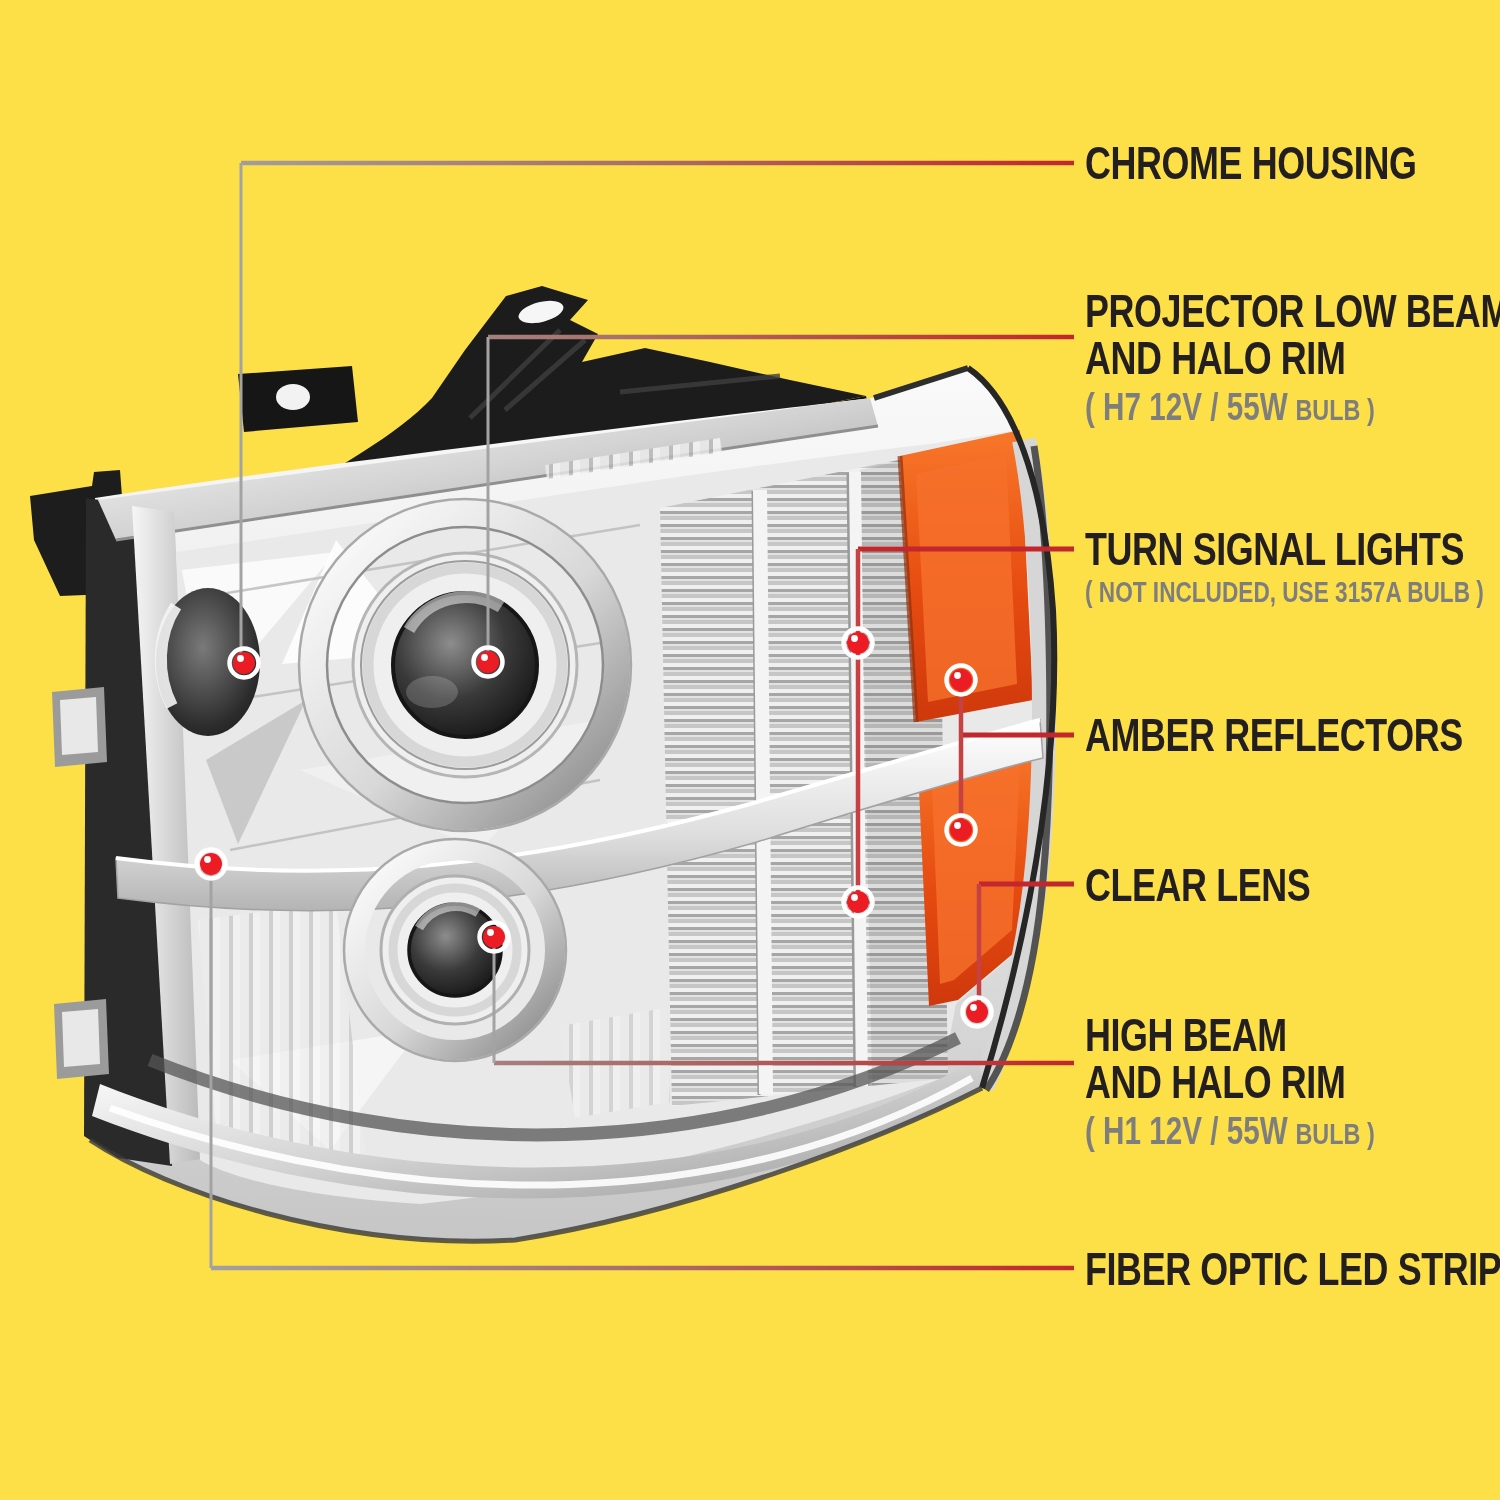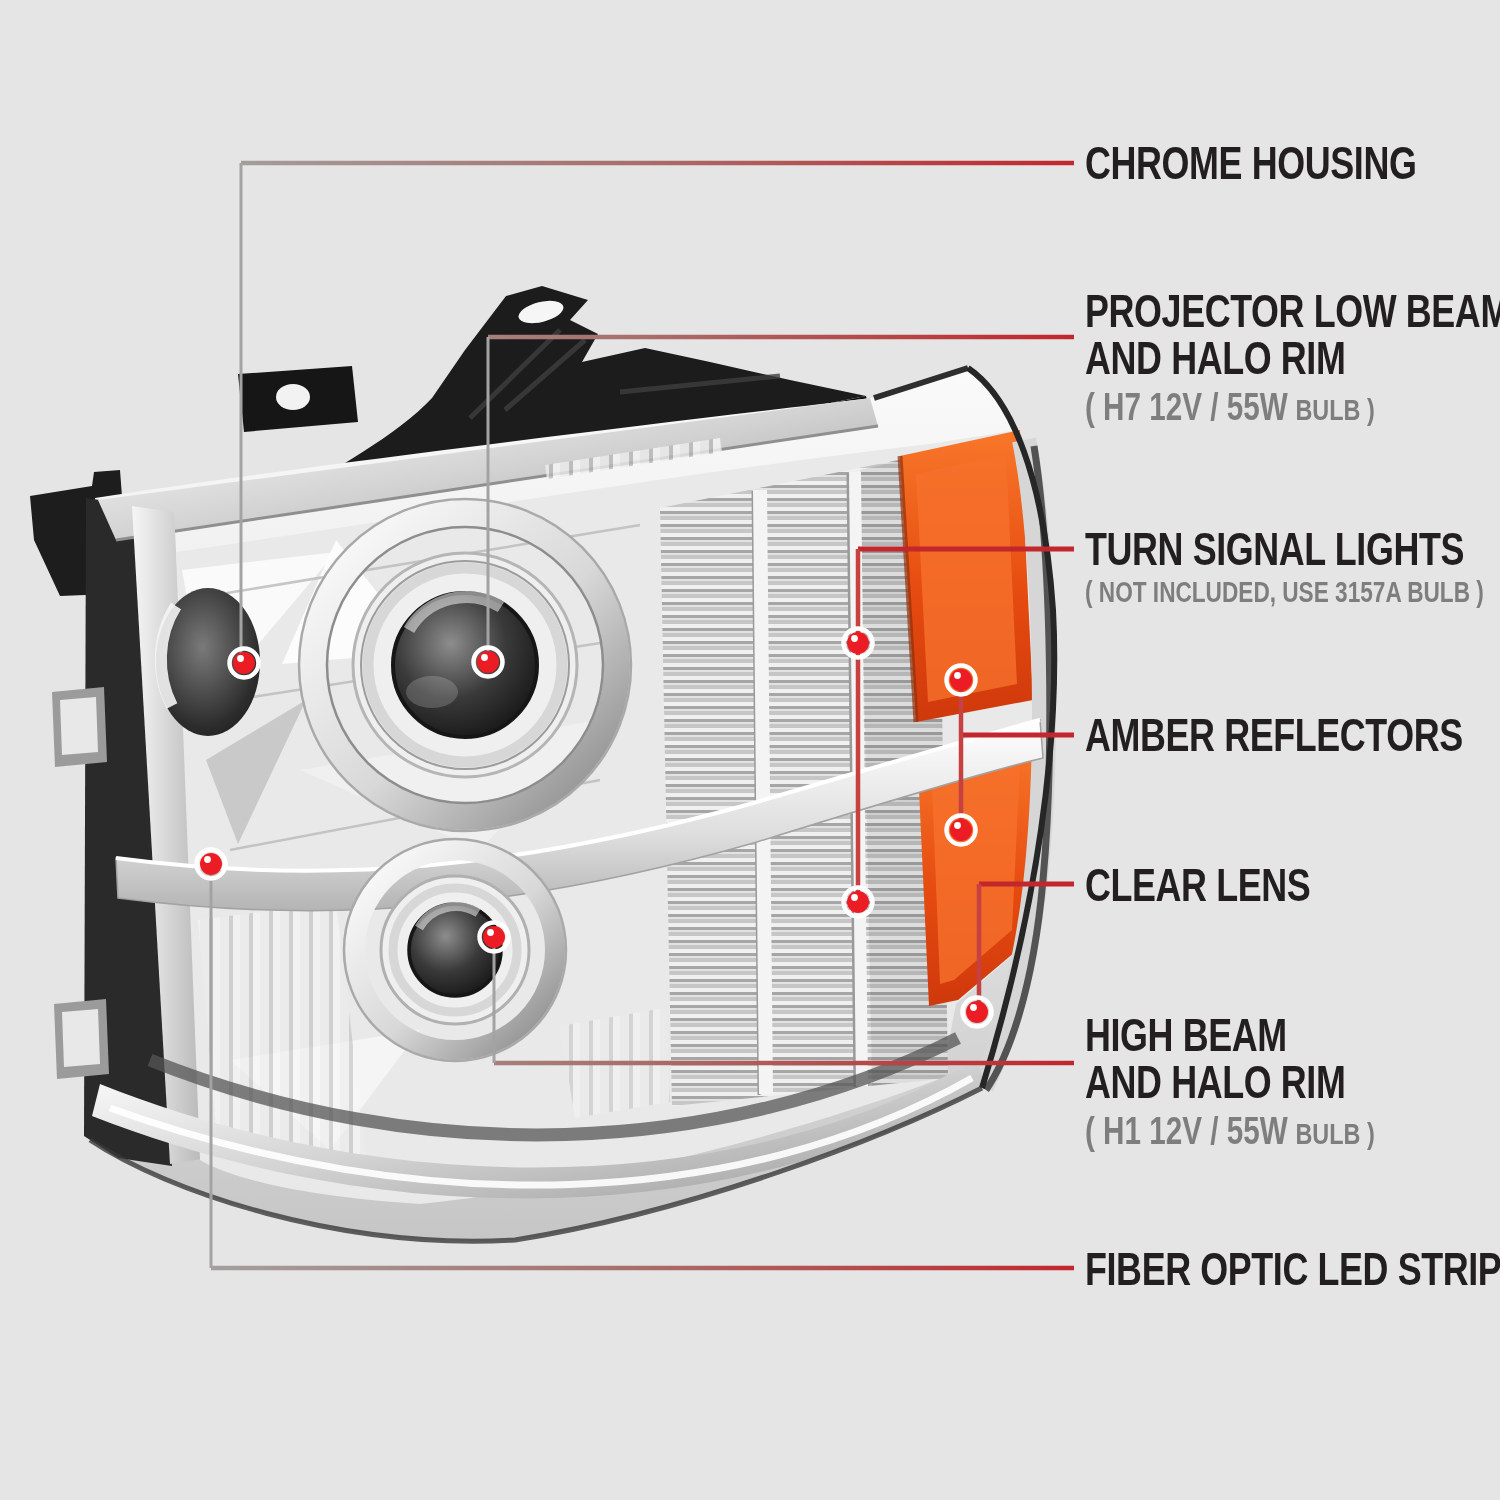--- a/index.html
+++ b/index.html
@@ -1,17 +1,17 @@
 <!DOCTYPE html>
 <html><head>
 <meta charset="utf-8">
 <style>
   html,body{margin:0;padding:0;background:#ffffff;}
   body{width:1500px;height:1500px;overflow:hidden;font-family:"Liberation Sans",sans-serif;}
-  #stage{position:relative;width:1500px;height:1500px;background:#e5e5e5;}
+  #stage{position:relative;width:1500px;height:1500px;background:#fde047;}
   #diagram-svg{position:absolute;left:0;top:0;width:1500px;height:1500px;}
   
   .lead-gray{stroke:#a3a3a3;stroke-width:3;fill:none;}
   .lead-grad{stroke:url(#leadGrad);stroke-width:4.5;fill:none;}
   .lead-red{stroke:#c1272d;stroke-width:5;fill:none;}
   .lead-redv{stroke:#c64242;stroke-width:4.5;fill:none;}
   
   .callout{position:absolute;transform:scaleX(.78);transform-origin:0 0;white-space:nowrap;}
   .c-title{font-weight:700;font-size:46px;line-height:47px;letter-spacing:-.5px;color:#231f20;}
   .c-sub{margin-top:4px;font-weight:700;font-size:38px;line-height:42px;color:#7e7e7e;letter-spacing:0;}

